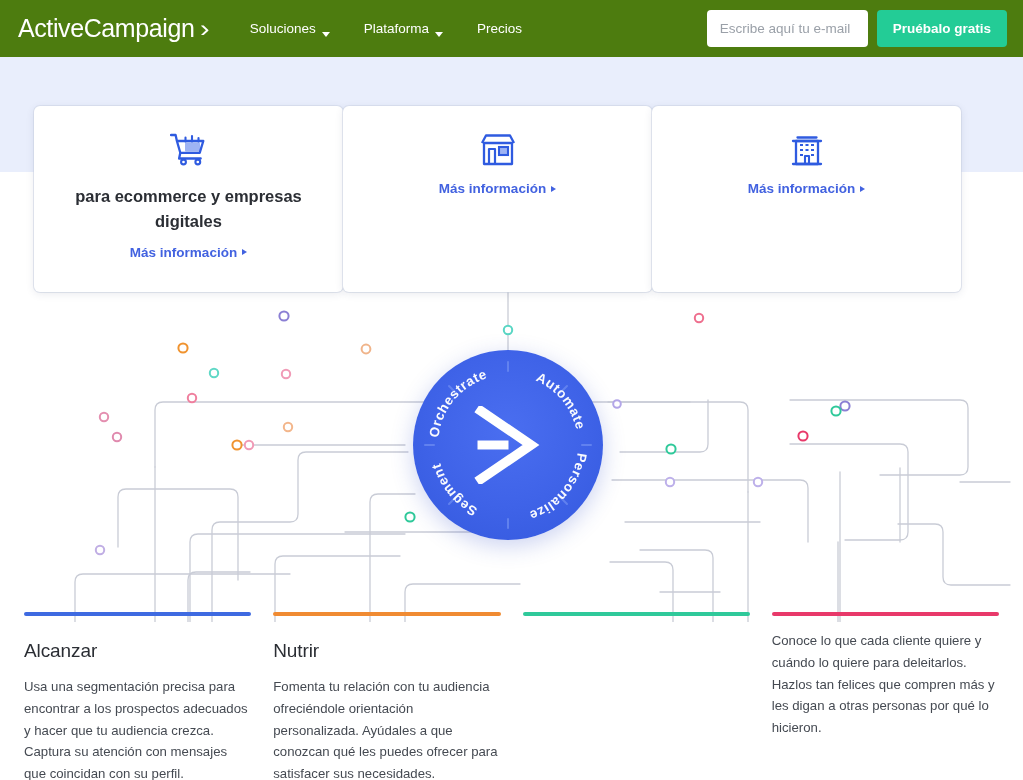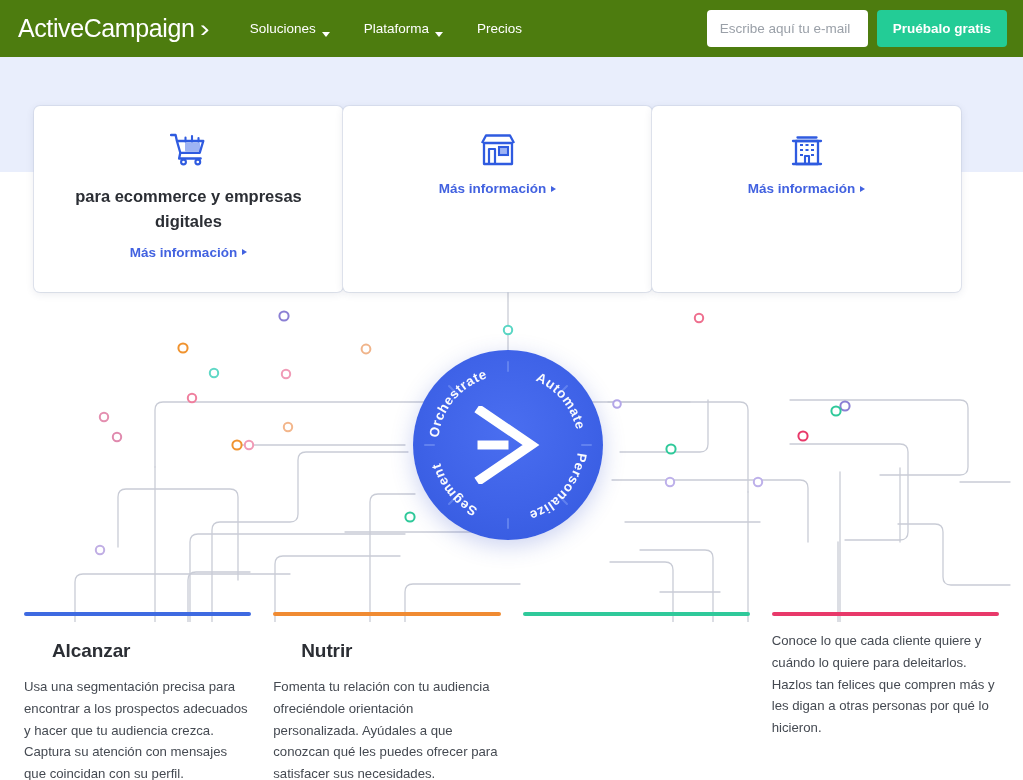--- a/index.html
+++ b/index.html
@@ -197,24 +197,23 @@
     padding: 0 24px;
     gap: 22px;
     z-index: 15;
     background: transparent;
   }
   .col { width: 228px; }
   .col-bar { height: 4px; border-radius: 2px; width: 100%; }
   .col-title {
     margin-top: 24px;
     font-size: 19px;
-    font-weight: 700;
+    font-weight: 400;
     color: #2b2e34;
     letter-spacing: -0.1px;
-    margin-left: 28px;
   }
   .col-body {
     margin-top: 14px;
     font-size: 13.2px;
     line-height: 1.65;
     color: #454a52;
   }
 </style>
 </head>
 <body>

